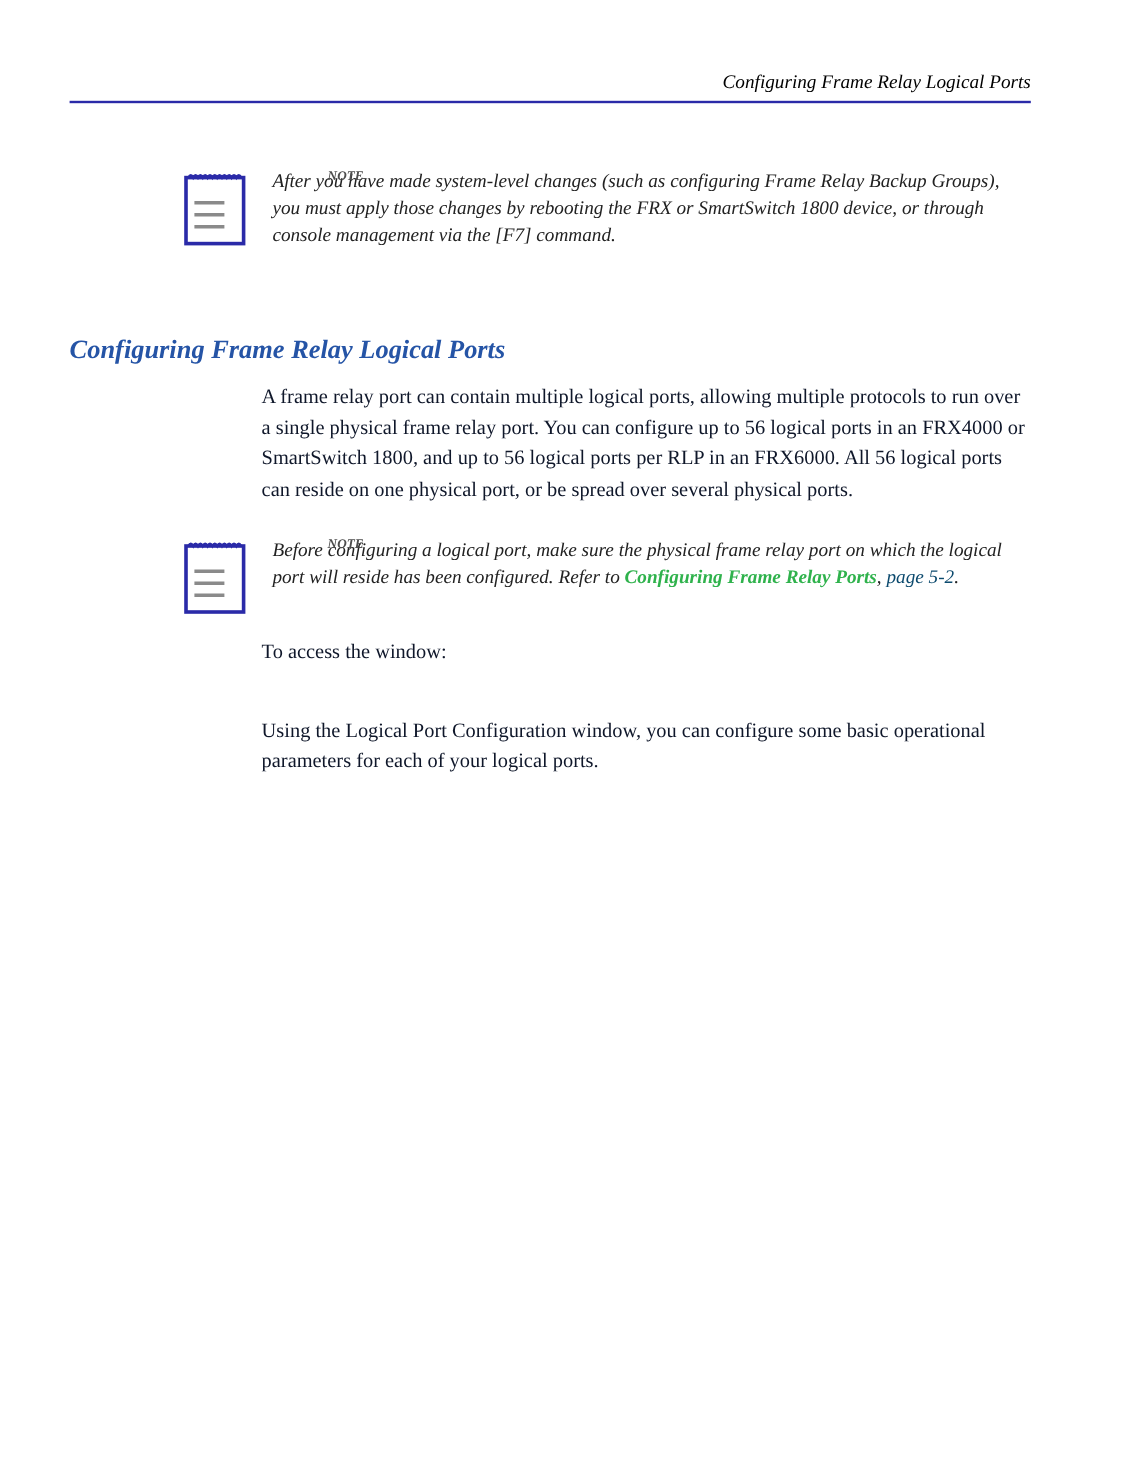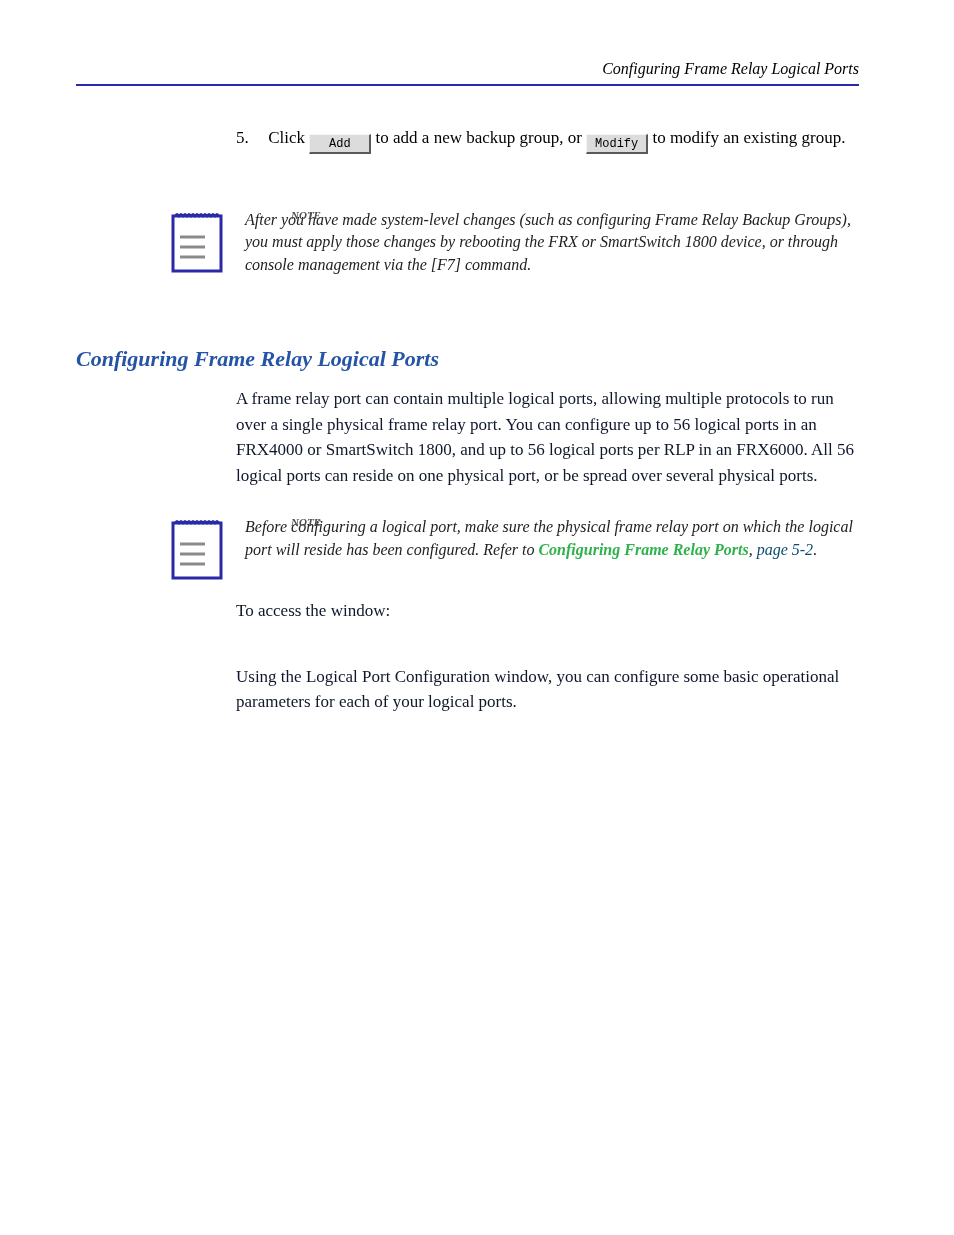--- a/index.html
+++ b/index.html
@@ -7,21 +7,21 @@
     padding: 0;
     background: #ffffff;
     color: #000000;
     font-family: "Palatino Linotype", Palatino, "Book Antiqua", Georgia, serif;
   }
   .page {
     width: 954px;
     height: 1235px;
     box-sizing: border-box;
     position: relative;
-    padding: 60px 95px 0 76px;
+    padding: 60px 95px 0 58px;
   }
   .running-head {
     text-align: right;
     font-style: italic;
     font-size: 16px;
     margin-bottom: 6px;
   }
   .rule {
     border: 0;
     border-top: 2px solid #2a2aa8;
@@ -102,28 +102,20 @@
   }
 </style>
 </head>
 <body>
 
 <div class="page">
 
   <div class="running-head">Configuring Frame Relay Logical Ports</div>
   <hr class="rule">
 
-  <div class="step-block">
-    <span class="num">5.</span>
-    <span>Click </span>
-    <span class="gui-btn">Add</span>
-    <span> to add a new backup group, or </span>
-    <span class="gui-btn">Modify</span>
-    <span> to modify an existing group.</span>
-  </div>
 
   <div class="note-row" style="margin-top:55px; position:relative;">
     <span class="label-left" style="top:0;">NOTE</span>
     <svg class="note-icon" viewBox="0 0 52 64">
       <rect x="2" y="7" width="48" height="55" fill="#ffffff" stroke="#2a2aa8" stroke-width="3"></rect>
       <path d="M4 7 Q6 3 8 7 Q10 3 12 7 Q14 3 16 7 Q18 3 20 7 Q22 3 24 7 Q26 3 28 7 Q30 3 32 7 Q34 3 36 7 Q38 3 40 7 Q42 3 44 7 Q46 3 48 7" fill="none" stroke="#2a2aa8" stroke-width="2"></path>
       <line x1="9" y1="28" x2="34" y2="28" stroke="#8a8a8a" stroke-width="3"></line>
       <line x1="9" y1="38" x2="34" y2="38" stroke="#8a8a8a" stroke-width="3"></line>
       <line x1="9" y1="48" x2="34" y2="48" stroke="#8a8a8a" stroke-width="3"></line>
     </svg>

